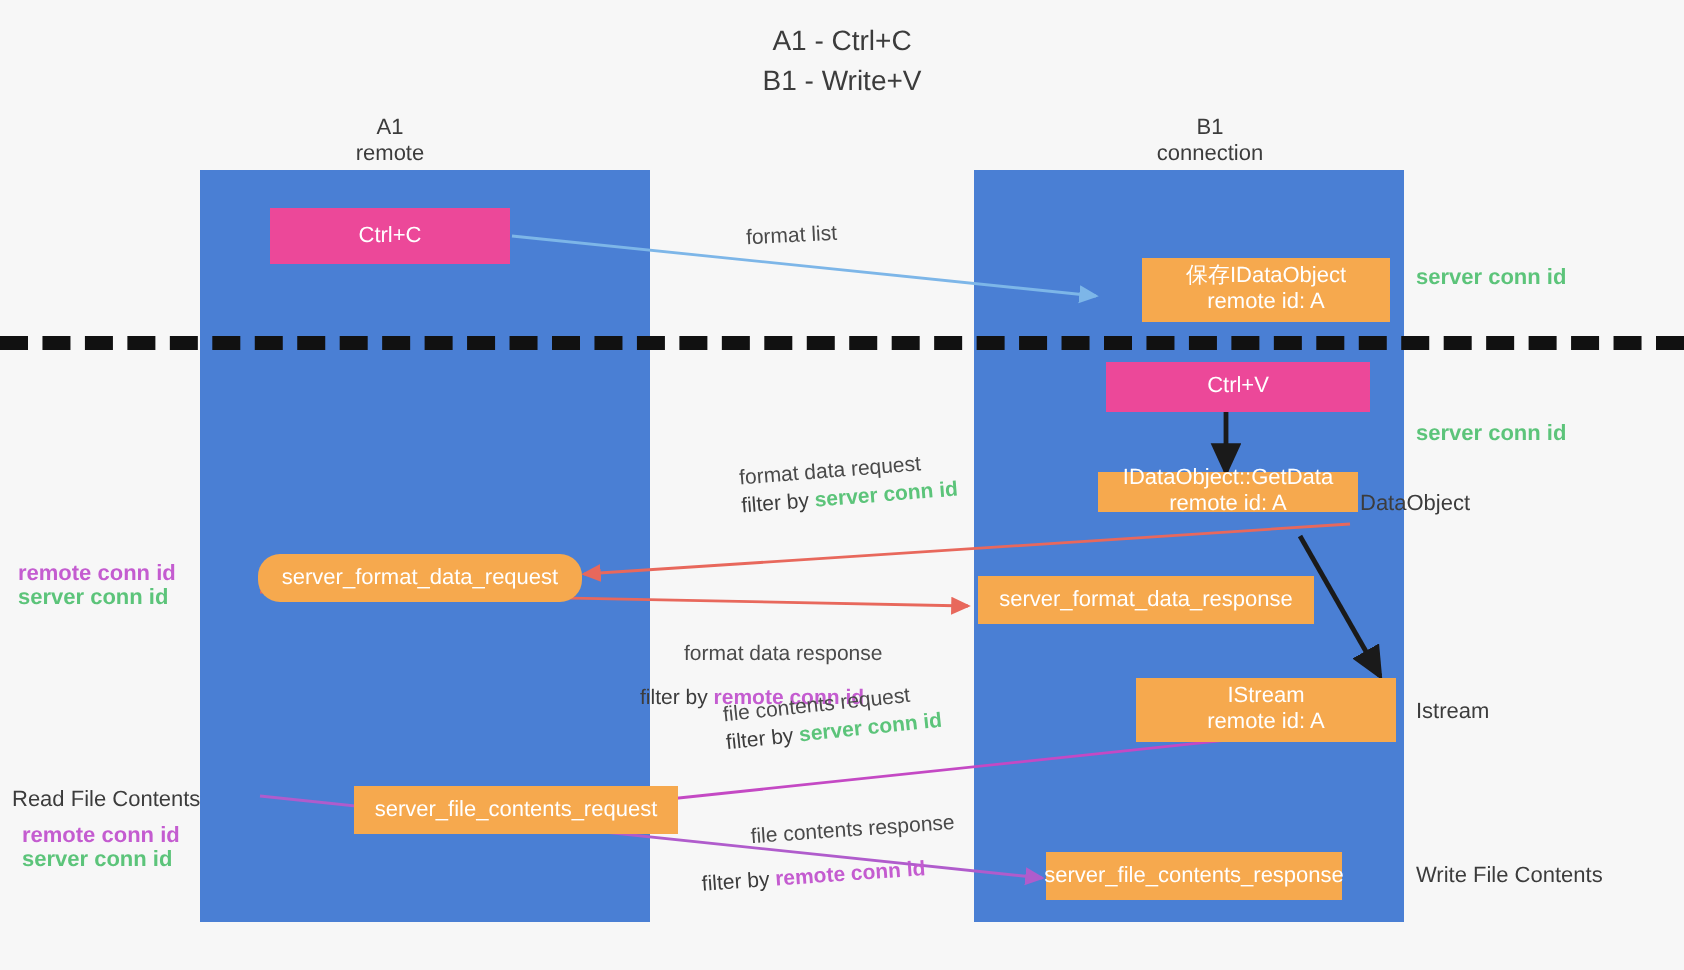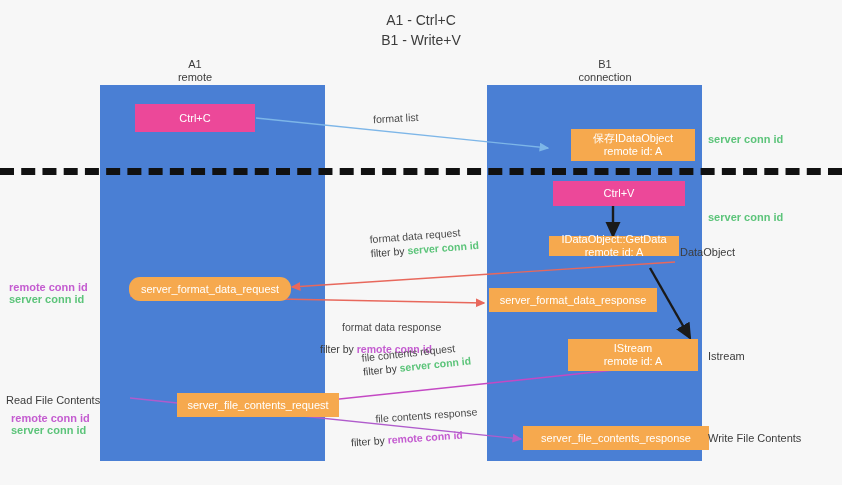--- a/index.html
+++ b/index.html
@@ -114,21 +114,21 @@
 
   <div class="box orange" style="left:489px;top:288px;width:168px;height:24px;">
     <span>server_format_data_response</span>
   </div>
 
   <div class="box orange" style="left:568px;top:339px;width:130px;height:32px;">
     <span>IStream</span>
     <span>remote id: A</span>
   </div>
 
-  <div class="box orange" style="left:523px;top:426px;width:186px;height:24px;">
+  <div class="box orange" style="left:523px;top:426px;width:148px;height:24px;">
     <span>server_file_contents_response</span>
   </div>
 
   <div class="conn" style="left:373px;top:111px;transform:rotate(-3deg);">
     <span>format list</span>
   </div>
 
   <div class="conn" style="left:370px;top:228px;transform:rotate(-4.5deg);">
     <div>format data request</div>
     <div>

